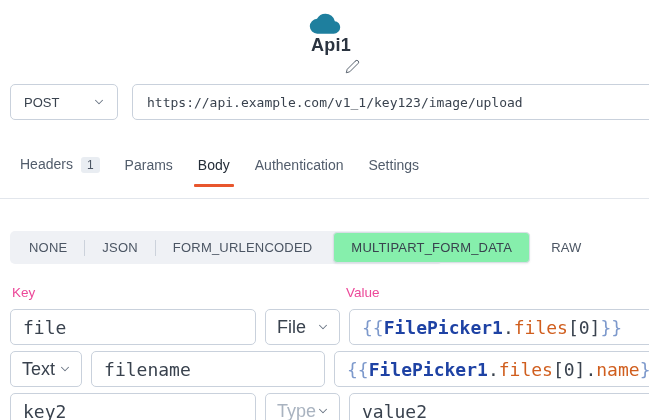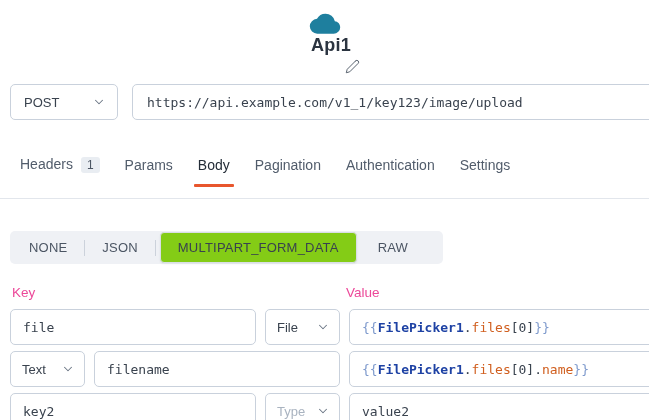--- a/index.html
+++ b/index.html
@@ -41,31 +41,31 @@
   .tab.active::after { content:""; position:absolute; left:-4px; right:-4px; bottom:-1px; height:3px;
                        background:var(--accent-orange,#E8562D); border-radius:1px; }
   .tab-badge { display:inline-block; margin-left:8px; padding:1px 6px; background:#e9edf2; border-radius:3px;
                font-size:12px; color:#4b5563; }
 
   
   .seg-control { display:flex; align-items:center; width:433px; height:33px; margin:32px 0 0 10px;
                  background:#eff1f5; border-radius:5px; padding:0 2px; }
   .seg-item { padding:0 16px; font-size:13px; line-height:29px; color:#4b5563; cursor:pointer; white-space:nowrap;
               border:1px solid transparent; border-radius:4px; letter-spacing:.2px; }
-  .seg-item.active { background:#84cc16; border-color:#d9dee5; color:#39424e;
+  .seg-item.active { background:#86efac; border-color:#d9dee5; color:#39424e;
                      box-shadow:0 1px 2px rgba(30,40,60,.08); margin:0 4px; padding:0 17px; }
   .seg-divider { width:1px; height:16px; background:#ccd2db; flex:0 0 auto; }
 
   
   .col-labels { display:flex; margin:21px 0 9px 12px; font-size:13.5px; color:#ec4899; }
   .col-labels .lbl-key { width:334px; }
   .form-row { display:flex; margin:0 0 6px 10px; gap:9px; }
   .field { height:36px; border:1px solid #c9d1dc; border-radius:5px; background:#fff;
            display:flex; align-items:center; padding:0 12px;
-           font-family:"DejaVu Sans Mono", monospace; font-size:13px; color:#39424e; }
+           font-family:"DejaVu Sans Mono", monospace; font-size:18px; color:#39424e; }
   .key-field { width:246px; cursor:text; }
   .type-select { width:75px; font-family:"Liberation Sans", sans-serif; justify-content:space-between;
                  padding:0 9px 0 11px; cursor:pointer; }
   .type-select .placeholder { color:#a9b3c0; }
   .value-field { flex:1 1 auto; margin-right:-8px; cursor:text; white-space:pre; overflow:hidden; }
 
   .tok-brace    { color:var(--code-brace,#7D99CC); }
   .tok-entity   { color:var(--code-entity,#1E42A4); font-weight:700; }
   .tok-property { color:var(--code-property,#D05E1E); }
   .tok-plain    { color:#39424e; }
@@ -105,30 +105,30 @@
     <span>https://api.example.com/v1_1/key123/image/upload</span>
   </div>
 </div>
 
 <div class="tabs">
   <div class="tab">
     <span>Headers</span><span class="tab-badge">1</span>
   </div>
   <div class="tab"><span>Params</span></div>
   <div class="tab active"><span>Body</span></div>
-  <div class="tab"><span>Pagination</span></div>
   <div class="tab"><span>Authentication</span></div>
   <div class="tab"><span>Settings</span></div>
 </div>
 
 <div class="seg-control">
   <div class="seg-item"><span>NONE</span></div>
   <div class="seg-divider"></div>
   <div class="seg-item"><span>JSON</span></div>
   <div class="seg-divider"></div>
+  <div class="seg-item"><span>FORM_URLENCODED</span></div>
   <div class="seg-item active"><span>MULTIPART_FORM_DATA</span></div>
   <div class="seg-item"><span>RAW</span></div>
 </div>
 
 <div class="col-labels">
   <span class="lbl-key">Key</span>
   <span>Value</span>
 </div>
 
 <div class="form-row">

